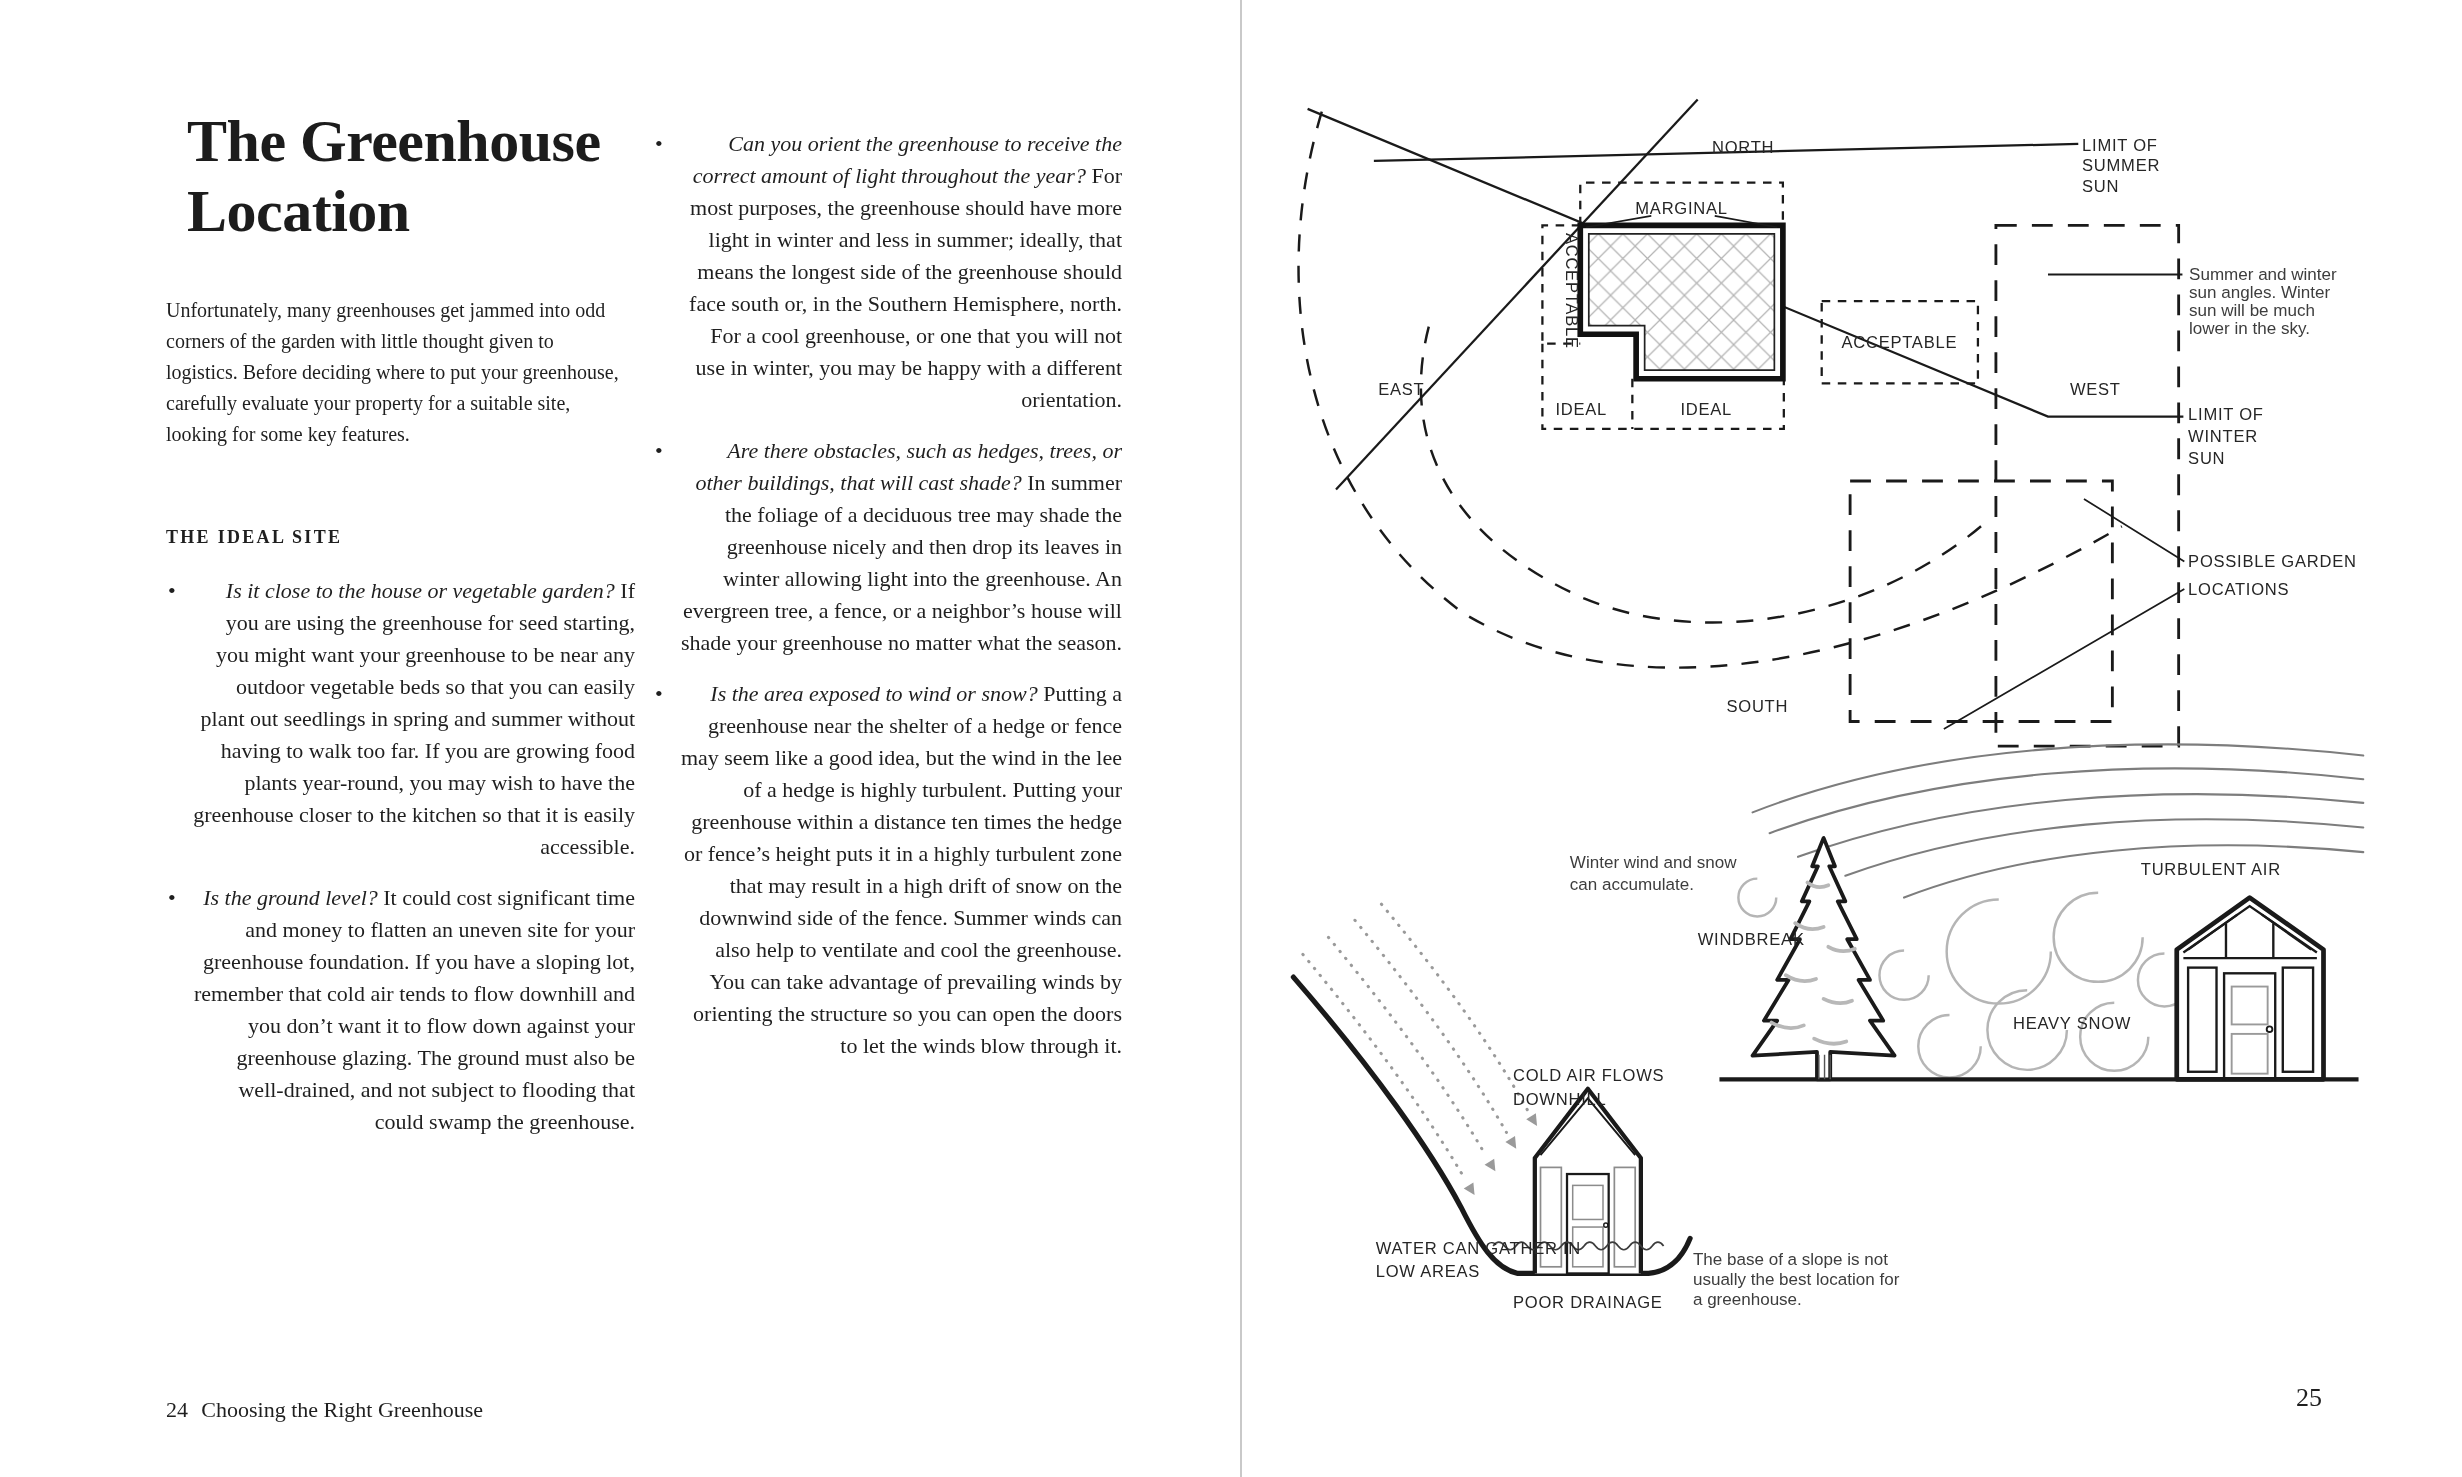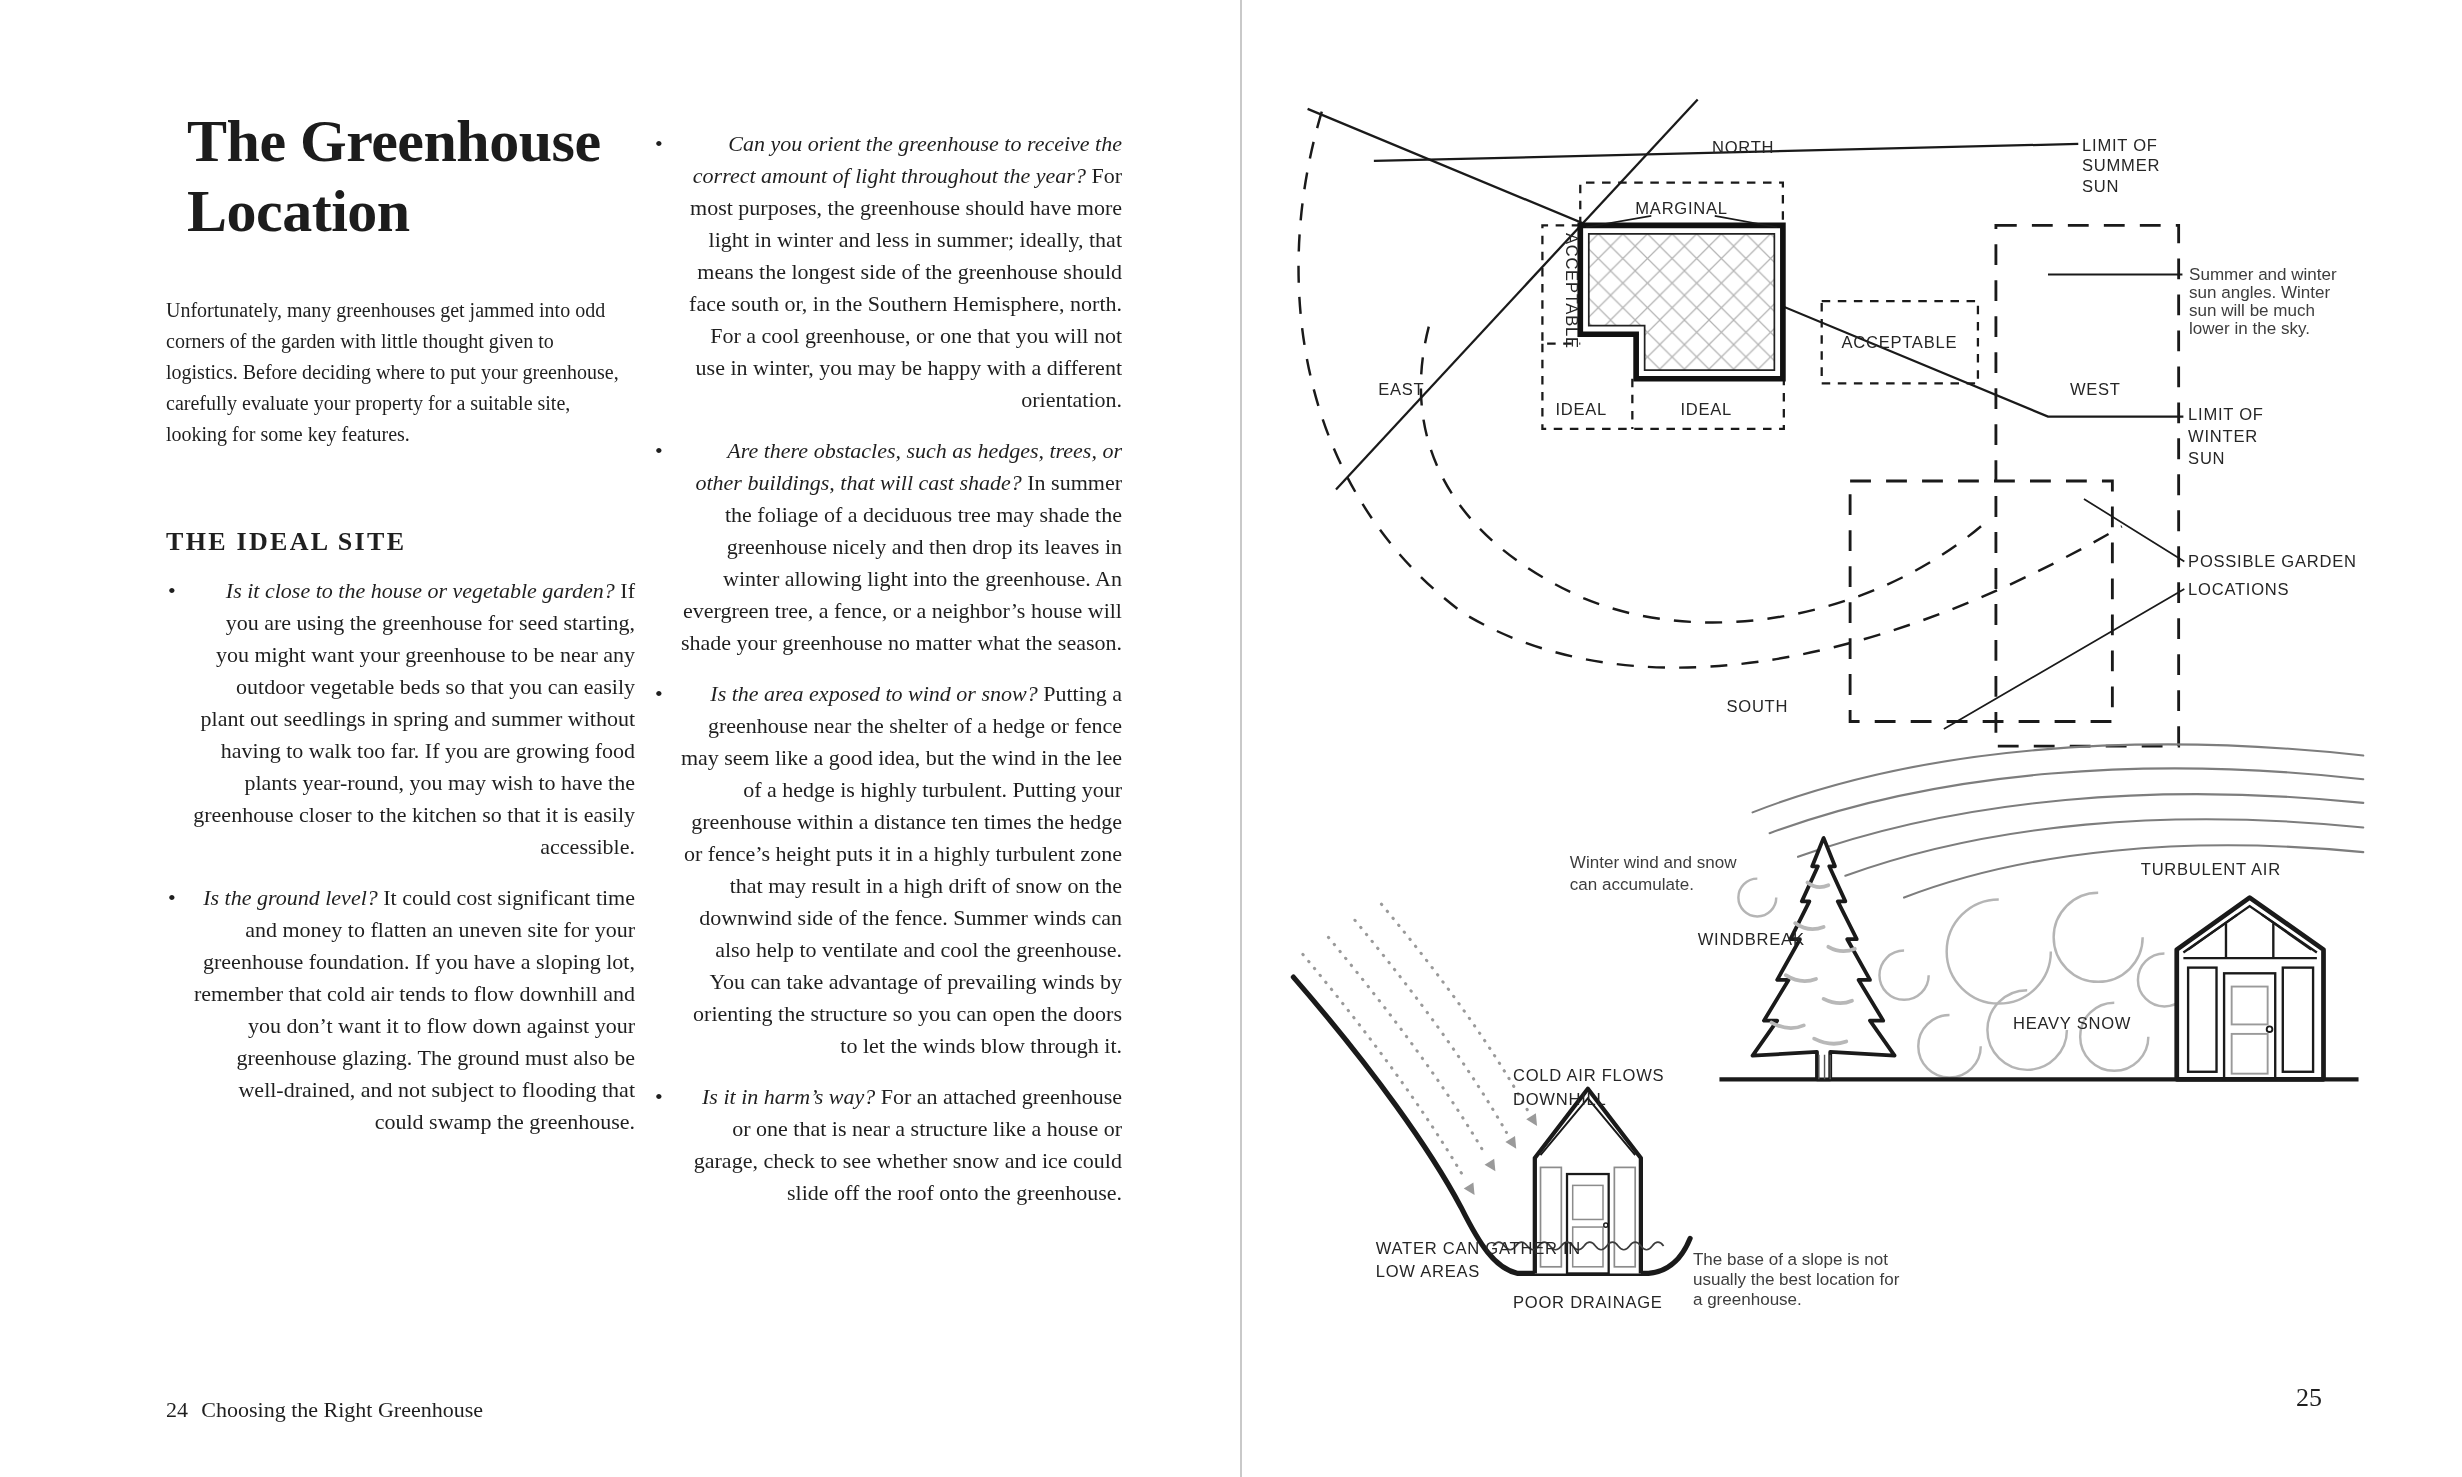--- a/index.html
+++ b/index.html
@@ -3,21 +3,21 @@
 <meta charset="utf-8">
 <style>
   html,body{margin:0;padding:0;background:#e8e8e8;}
   #spread{position:relative;width:2462px;height:1477px;background:#ffffff;overflow:hidden;
           font-family:"Liberation Serif",serif;color:#1f1f1f;}
   #gutter{position:absolute;left:1240px;top:0;width:1.9px;height:1477px;background:#c9c9c9;}
   .abs{position:absolute;}
   .page-title{left:187px;top:106px;width:417px;font-weight:700;font-size:60px;line-height:70px;
               letter-spacing:-0.5px;color:#1c1c1c;}
   .intro{left:166px;top:295px;width:460px;font-size:20px;line-height:31px;}
-  .sec-head{left:166px;top:527px;font-weight:700;font-size:26px;letter-spacing:2.3px;}
+  .sec-head{left:166px;top:527px;font-weight:700;font-size:18px;letter-spacing:2.3px;}
   .col{width:469px;font-size:22px;line-height:32px;}
   .col1{left:166px;top:575px;}
   .col2{left:653px;top:128px;}
   .bullet{position:relative;padding-left:26.5px;margin:0 0 19px 0;text-align:right;}
   .bullet::before{content:"\2022";position:absolute;left:1.9px;top:0;}
   .lead{font-style:italic;}
   .footer-left{left:166px;top:1397px;font-size:22px;}
   .footer-left .num{margin-right:13.3px;}
   .footer-right{left:2254px;top:1383px;width:68px;text-align:right;font-size:26px;}
   
@@ -48,23 +48,20 @@
   <div class="abs col col2">
     <div class="bullet">
       <span class="lead">Can you orient the greenhouse to receive the correct amount of light throughout the year?</span><span> For most purposes, the greenhouse should have more light in winter and less in summer; ideally, that means the longest side of the greenhouse should face south or, in the Southern Hemisphere, north. For a cool greenhouse, or one that you will not use in winter, you may be happy with a different orientation.</span>
     </div>
     <div class="bullet">
       <span class="lead">Are there obstacles, such as hedges, trees, or other buildings, that will cast shade?</span><span> In summer the foliage of a deciduous tree may shade the greenhouse nicely and then drop its leaves in winter allowing light into the greenhouse. An evergreen tree, a fence, or a neighbor’s house will shade your greenhouse no matter what the season.</span>
     </div>
     <div class="bullet">
       <span class="lead">Is the area exposed to wind or snow?</span><span> Putting a greenhouse near the shelter of a hedge or fence may seem like a good idea, but the wind in the lee of a hedge is highly turbulent. Putting your greenhouse within a distance ten times the hedge or fence’s height puts it in a highly turbulent zone that may result in a high drift of snow on the downwind side of the fence. Summer winds can also help to ventilate and cool the greenhouse. You can take advantage of prevailing winds by orienting the structure so you can open the doors to let the winds blow through it.</span>
     </div>
-    <div class="bullet">
-      <span class="lead">Is it in harm’s way?</span><span> For an attached greenhouse or one that is near a structure like a house or garage, check to see whether snow and ice could slide off the roof onto the greenhouse.</span>
-    </div>
   </div>
 
   <div class="abs footer-left">
     <span class="num">24</span><span>Choosing the Right Greenhouse</span>
   </div>
 
   <div id="gutter"></div>
 
   <svg class="abs" style="left:1241px;top:0;" width="1222" height="1477" viewBox="0 0 1290 1560">
     <defs>

